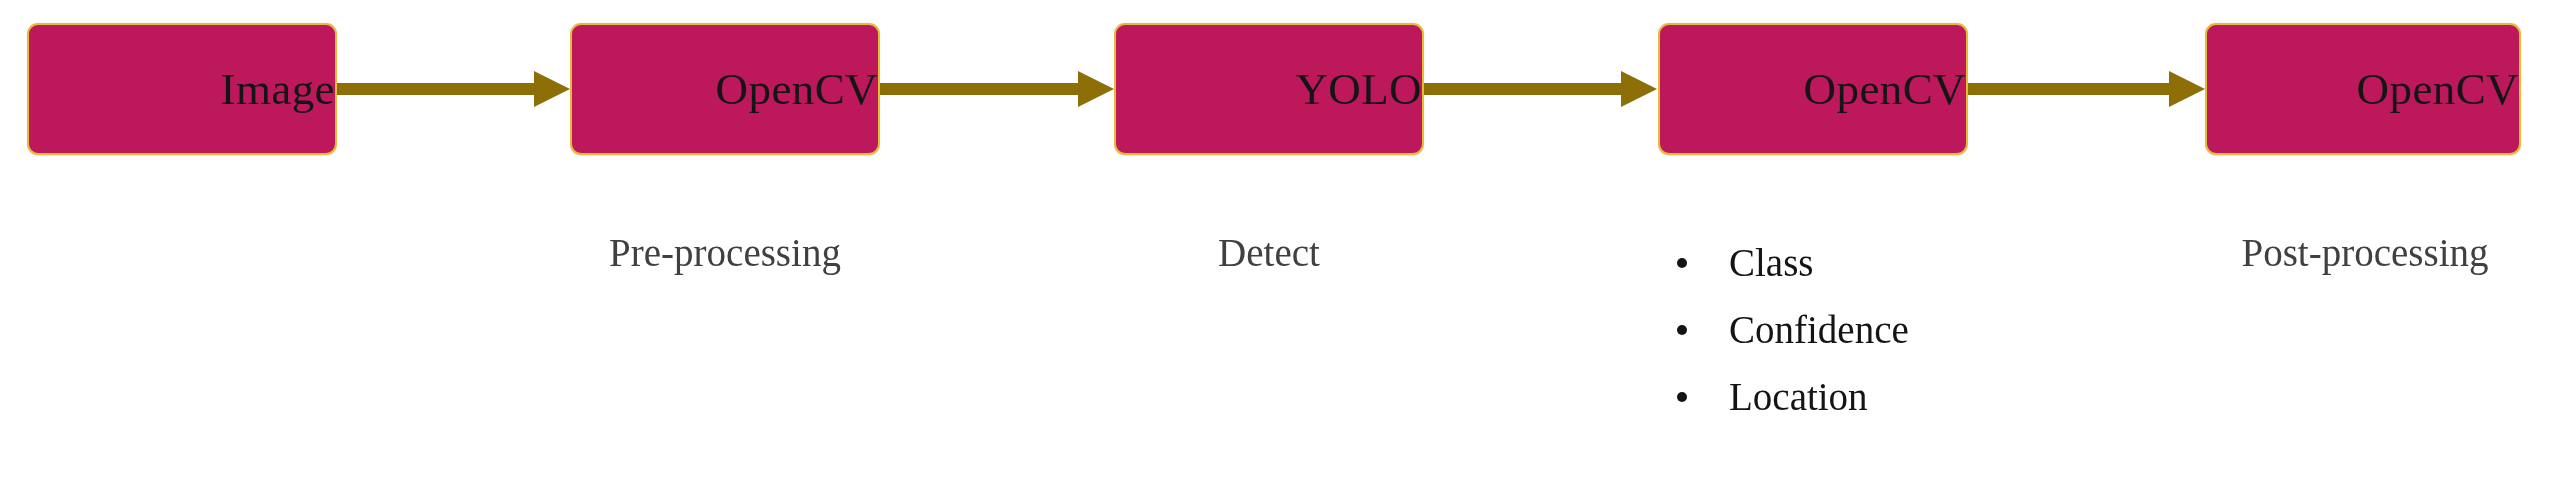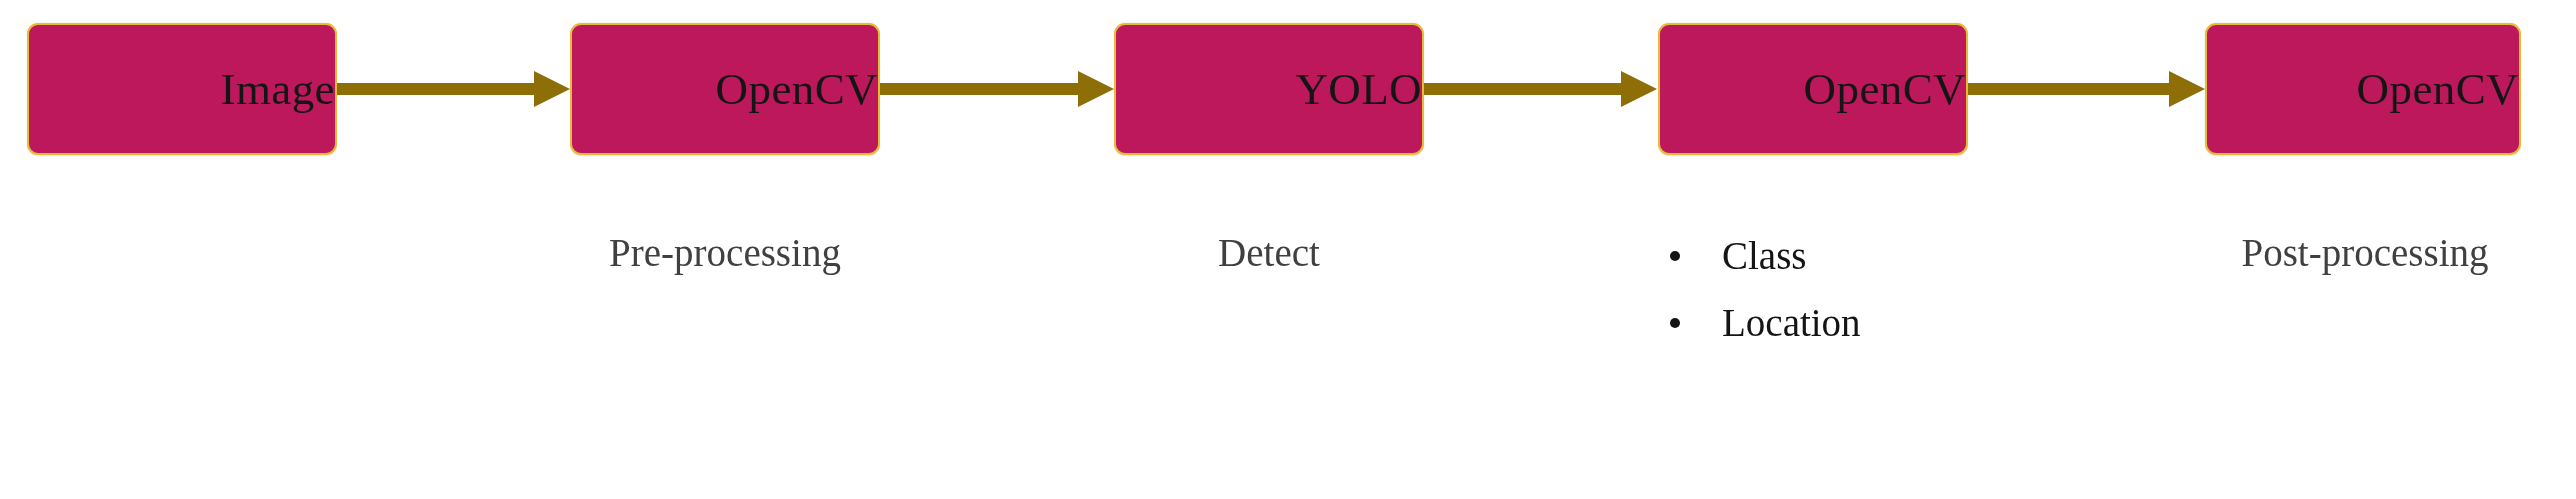--- a/index.html
+++ b/index.html
@@ -71,21 +71,21 @@
     line-height: 1.05;
     color: #404040;
     white-space: nowrap;
     text-align: center;
   }
 
   
   .bullet-list {
     position: absolute;
     list-style: none;
-    margin: 9px;
+    margin: 16px;
     padding: 0;
   }
   .bullet-list li {
     position: relative;
     font-size: 39px;
     line-height: 67px;
     color: #141414;
     padding-left: 54px;
     white-space: nowrap;
   }
@@ -150,18 +150,22 @@
 
   <div class="caption" style="left:2171px; top:233px; width:388px;">Post-processing</div>
 
   <ul class="bullet-list" style="left:1659px; top:213px;">
     <li>
       <span class="dot"></span>
       <span>Class</span>
     </li>
     <li>
       <span class="dot"></span>
+      <span>Confidence</span>
+    </li>
+    <li>
+      <span class="dot"></span>
       <span>Location</span>
     </li>
   </ul>
 
 </div>
 
 
 </body></html>

